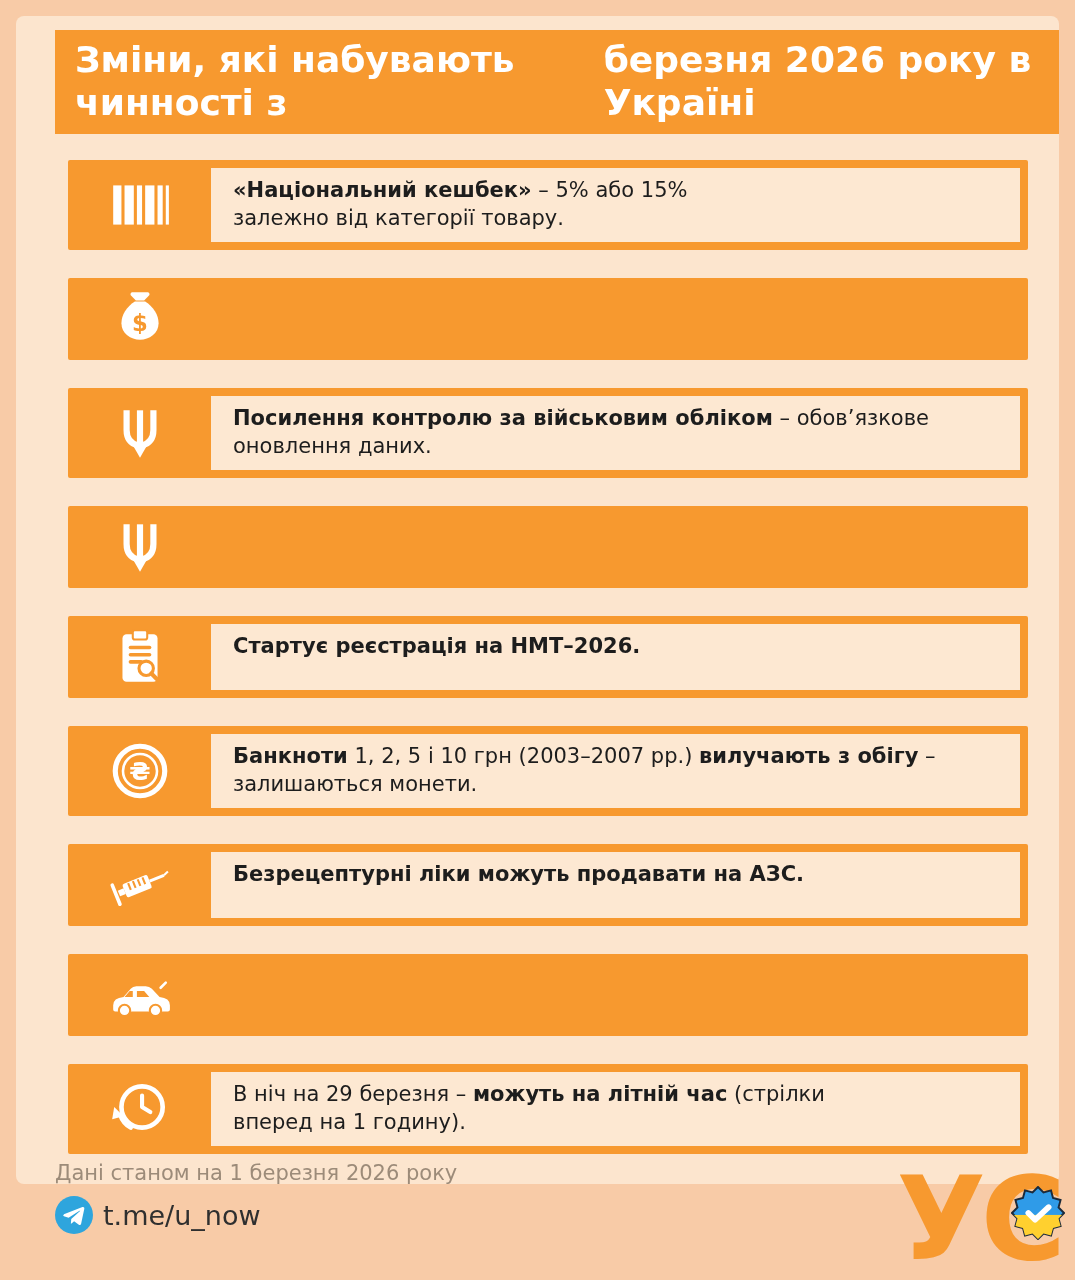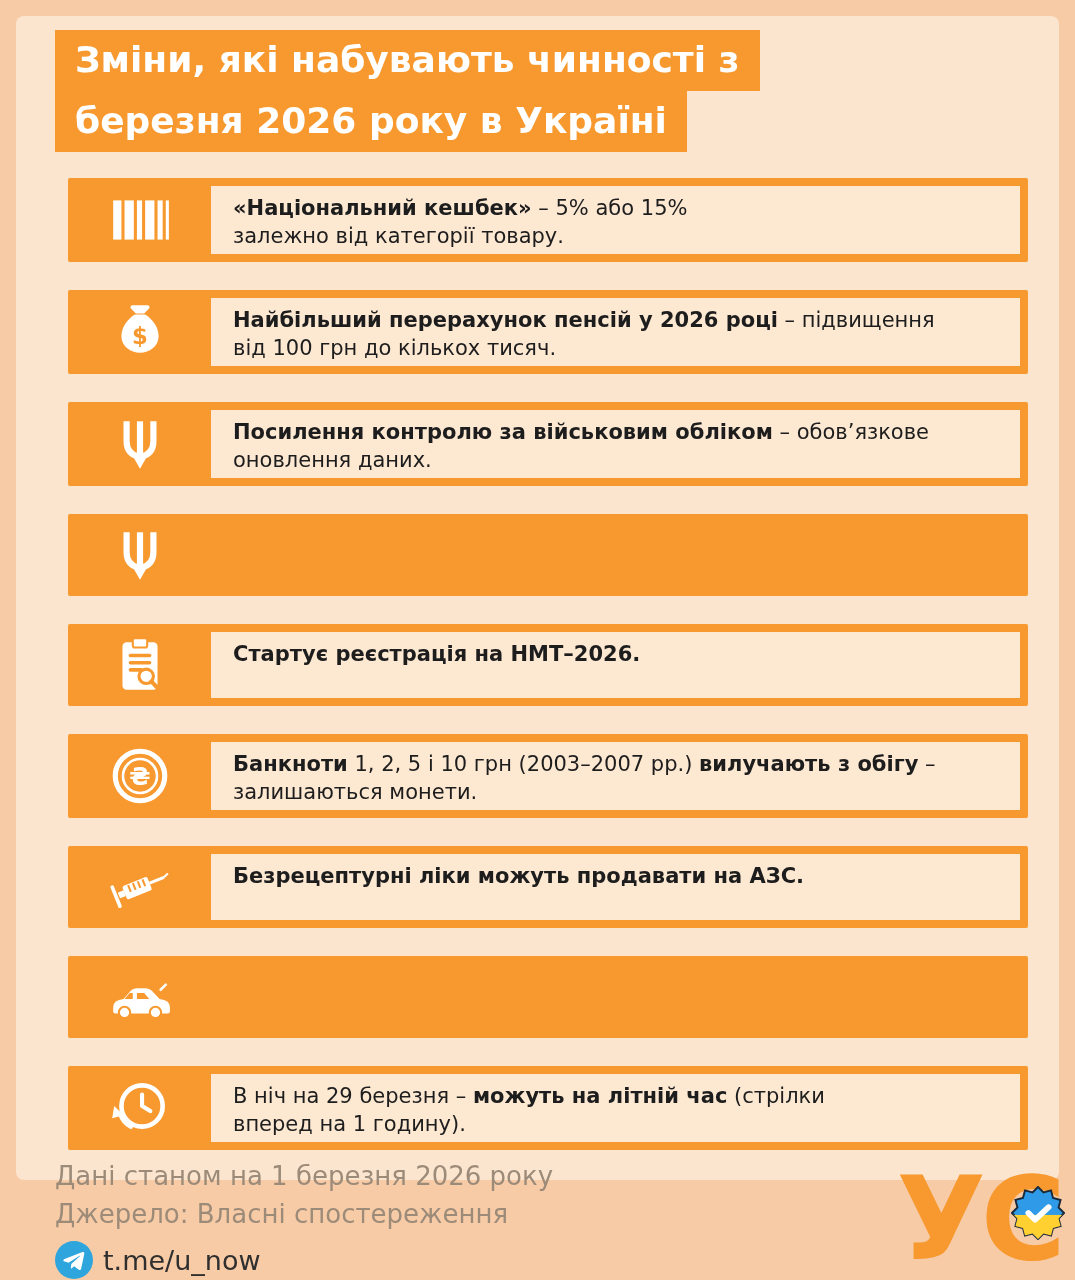--- a/index.html
+++ b/index.html
@@ -6,37 +6,37 @@
   body{
     width:1075px;height:1280px;position:relative;overflow:hidden;
     background:var(--bg-outer,#F8CBA7);
     font-family:"DejaVu Sans","Liberation Sans",sans-serif;
   }
   .panel{
     position:absolute;left:16px;top:16px;width:1043px;
     background:var(--bg-panel,#FCE5CE);
     border-radius:8px;padding-bottom:30px;box-sizing:border-box;
   }
-  .title{margin:14px 0 0 39px;display:flex;flex-direction:column;align-items:flex-start}
+  .title{margin:14px 0 0 39px;display:flex;flex-direction:row;align-items:flex-start}
   .title-line{
     background:var(--accent,#F7992F);color:#fff;font-weight:bold;
     font-size:36px;line-height:1.2;padding:8px 20px 10px;
   }
   .cards{margin:26px 31px 0 52px;display:flex;flex-direction:column;gap:28px}
   .card{display:flex;background:var(--accent,#F7992F);padding:8px 8px 8px 0;border-radius:2px}
   .card-icon{width:143px;flex:none;display:flex;align-items:center;justify-content:center}
   .card-icon svg{width:66px;height:66px;display:block}
   .card-body{
     flex:1;background:var(--bg-card,#FDE8D2);
-    padding:8px 22px 4px;font-size:21px;line-height:28px;
+    padding:8px 22px 10px;font-size:21px;line-height:28px;
     color:var(--text,#1D1D1D);white-space:pre-line;
   }
   .card-body b{font-weight:bold}
   .footer{position:absolute;left:55px;top:1158px}
-  .note{font-size:26px;line-height:1.45;color:var(--muted,#9C8B79)}
+  .note{font-size:21px;line-height:1.45;color:var(--muted,#9C8B79)}
   .tg{display:flex;align-items:center;gap:10px;margin-top:8px}
   .tg svg{width:38px;height:38px;display:block}
   .tg-handle{font-size:27px;color:#2F2F2F}
   .logo{
     position:absolute;right:14px;bottom:0px;z-index:1;
     font-size:116px;font-weight:bold;letter-spacing:-5px;line-height:1.05;
     color:var(--accent,#F7992F);
   }
   .badge{position:absolute;right:10px;bottom:40px;width:54px;height:54px;z-index:2}
   .badge svg{width:54px;height:54px;display:block}
@@ -68,22 +68,20 @@
   </div>
 
   <div class="card">
     <div class="card-icon">
           <svg viewBox="0 0 64 64">
       <path fill="#fff" d="M25 6 h14 c2 0 3 2 1.5 3.5 L36 14 h-8 L23.5 9.5 C22 8 23 6 25 6 Z"></path>
       <path fill="#fff" d="M27 15 h10 c8 5 13 13 13 21 0 10-9 16-18 16 s-18-6-18-16 c0-8 5-16 13-21 Z"></path>
       <text x="32" y="44" font-size="22" font-weight="bold" fill="#F7992F" text-anchor="middle">$</text>
           </svg>
         </div>
-    <div class="card-body"><b>Найбільший перерахунок пенсій у 2026 році</b><span> – підвищення
-від 100 грн до кількох тисяч.</span></div>
   </div>
 
   <div class="card">
     <div class="card-icon">
           <svg viewBox="0 0 64 64" fill="none" stroke="#fff" stroke-width="6">
       <path d="M19 10 V29 q0 12 11 15"></path>
             <path d="M45 10 V29 q0 12 -11 15"></path>
       <path d="M32 10 V45"></path>
             <path d="M32 56 L25.5 44.5 h13 Z" fill="#fff" stroke="none"></path>
           </svg>
@@ -175,21 +173,20 @@
           </svg>
         </div>
     <div class="card-body"><span>В ніч на 29 березня – </span><b>можуть на літній час</b><span> (стрілки
 вперед на 1 годину).</span></div>
   </div>
 </div>
 </div>
 
 <div class="footer">
   <div class="note">Дані станом на 1 березня 2026 року</div>
-  <div class="note">Джерело: Власні спостереження</div>
   <div class="tg">
     <span>
       <svg viewBox="0 0 40 40">
         <circle cx="20" cy="20" r="20" fill="#2EA5DD"></circle>
         <path fill="#fff" d="M8.7 19.6 L28.9 11.7 c1.2-.5 2.3.4 1.9 2 l-3.3 15.5 c-.3 1.3-1.2 1.6-2.4 1 l-5-3.7 -2.4 2.3 c-.3.3-.5.5-1 .5 l.4-5.1 9.3-8.4 c.4-.35-.1-.55-.6-.2 l-11.5 7.2 -4.9-1.5 c-1.1-.35-1.1-1.1.3-1.7 Z"></path>
       </svg>
     </span>
     <span class="tg-handle">t.me/u_now</span>
   </div>
 </div>

